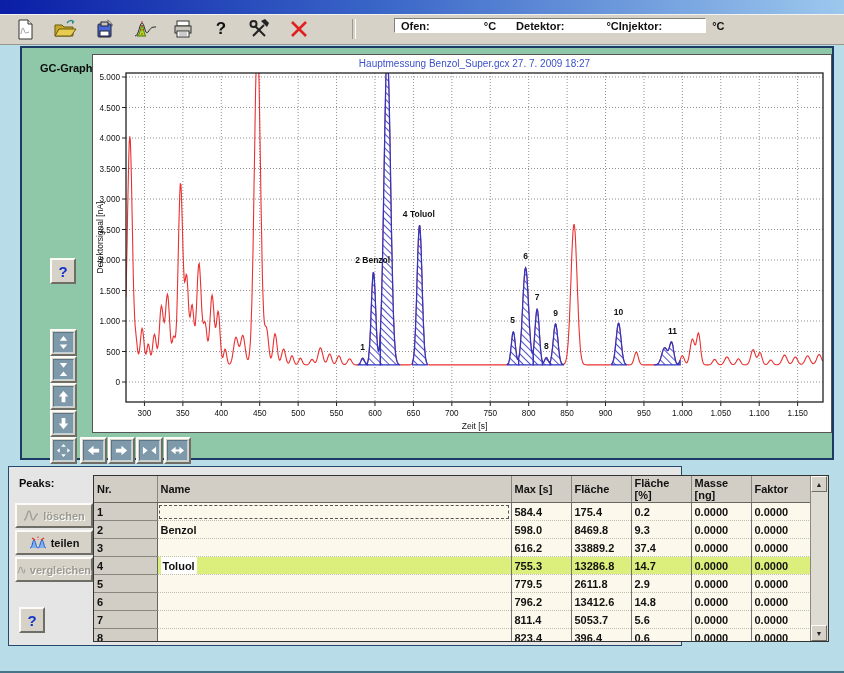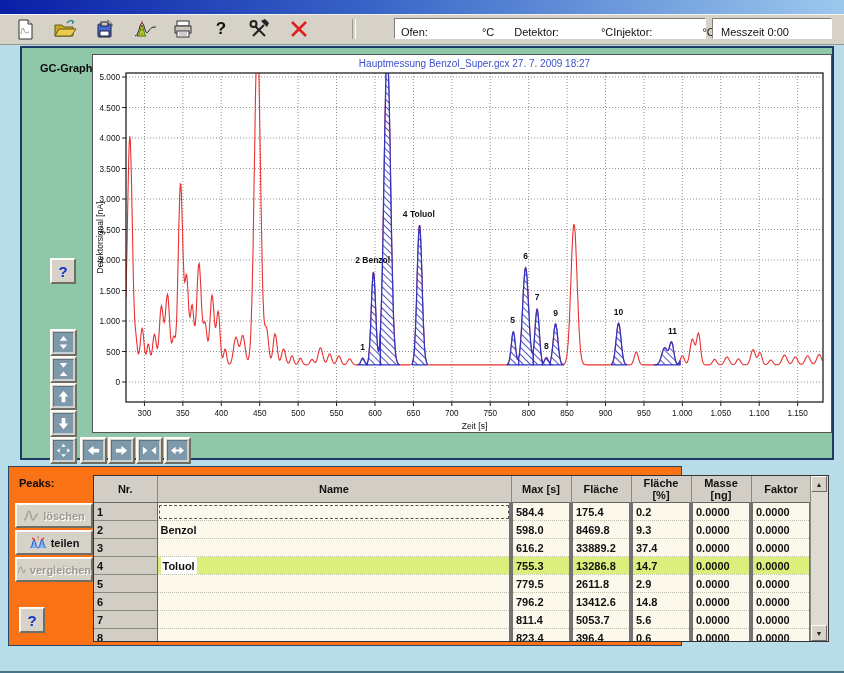--- a/index.html
+++ b/index.html
@@ -5,43 +5,43 @@
   html,body{margin:0;padding:0;}
   body{font-family:"Liberation Sans",sans-serif;background:#7ea9bc;}
   .win{position:relative;width:844px;height:673px;background:#b9dce9;overflow:hidden;
        border-bottom:2px solid #48748a;box-sizing:border-box;}
   .titlebar{position:absolute;left:0;top:0;width:844px;height:14px;
             background:linear-gradient(to right,#0a1ea6,#3a66c8 45%,#9cc8ee);}
   .toolbar{position:absolute;left:0;top:14px;width:844px;height:29px;background:#d6d2c8;
            border-top:1px solid #f4f2ee;border-bottom:1px solid #98988c;}
   .tbicon{position:absolute;top:2px;width:26px;height:24px;display:flex;align-items:center;justify-content:center;cursor:pointer;}
   .tbsep{position:absolute;top:4px;left:352px;width:2px;height:20px;border-left:1px solid #9a9a90;border-right:1px solid #fff;}
-  .field{position:absolute;top:3px;height:21px;background:#fff;border:1px solid;border-color:#808078 #fff #fff #808078;
-         display:flex;align-items:flex-end;font-size:11px;font-weight:normal;color:#111;box-sizing:border-box;}
+  .field{position:absolute;top:3px;height:15px;background:#fff;border:1px solid;border-color:#808078 #fff #fff #808078;
+         display:flex;align-items:center;font-size:11px;font-weight:bold;color:#111;box-sizing:border-box;}
   .qmark{color:#1133cc;font-weight:bold;font-size:15px;}
   .panel{position:absolute;border:2px solid #1c3a63;box-sizing:border-box;}
   .green{left:20px;top:46px;width:814px;height:414px;background:#8fc8a9;}
   .gclabel{position:absolute;left:18px;top:14px;font-size:11px;font-weight:bold;color:#0a0a0a;}
   .chartbox{position:absolute;left:70px;top:6px;width:738px;height:377px;background:#fff;border:1px solid #555;}
   .btn3d{background:#d6d2c8;border:2px solid;border-color:#fcfbf8 #6e6e66 #6e6e66 #fcfbf8;
          box-sizing:border-box;display:flex;align-items:center;justify-content:center;cursor:pointer;}
   .navbtn{position:absolute;width:27px;height:27px;padding:0;}
   .navin{width:19px;height:19px;background:#7e99a9;border:1px solid;border-color:#5a7484 #c2d2da #c2d2da #5a7484;
          display:flex;align-items:center;justify-content:center;}
   .helpbtn{position:absolute;width:26px;height:26px;}
-  .blue{left:8px;top:466px;width:674px;height:180px;background:#f97316;border:1px solid #24486e;}
+  .blue{left:8px;top:466px;width:674px;height:180px;background:#e5e5e5;border:1px solid #24486e;}
   .peakslabel{position:absolute;left:10px;top:10px;font-size:11px;font-weight:bold;color:#0a0a0a;}
   .sidebtn{position:absolute;left:6px;width:78px;height:25px;font-size:11px;font-weight:bold;color:#111;gap:4px;}
   .sidebtn.disabled{color:#9a9a90;text-shadow:1px 1px 0 #fff;}
   .tablewrap{position:absolute;left:84px;top:8px;width:736px;height:167px;background:#fdf8ec;border:1px solid #333;box-sizing:border-box;overflow:hidden;}
   table.peaks{border-collapse:collapse;table-layout:fixed;width:717px;font-size:11px;}
-  table.peaks th{background:#d2cec5;text-align:center;font-weight:bold;padding:1px 3px;height:16px;
+  table.peaks th{background:#d2cec5;text-align:left;font-weight:bold;padding:1px 3px;height:16px;
                  border-right:1px solid #88887e;border-bottom:1px solid #66665e;color:#111;margin-top:32px;}
   table.peaks td{height:17px;padding:0 3px;font-weight:bold;color:#111;
-                 border-right:4px solid #737373;border-bottom:1px dotted #c0c0b0;background:#fdf8ec;overflow:hidden;white-space:nowrap;}
+                 border-right:1px solid #737373;border-bottom:1px dotted #c0c0b0;background:#fdf8ec;overflow:hidden;white-space:nowrap;}
   table.peaks td.c-nr{background:#d2cec5;border-right:1px solid #66665e;border-bottom:1px solid #88887e;}
   table.peaks tr.hl td{background:#dcef7d;}
   table.peaks tr.hl td.c-nr{background:#d2cec5;}
   table.peaks td.focus{outline:1px dashed #555;outline-offset:-3px;}
   .editcell{background:#fff;padding:16px 2px;}
   .scroll{position:absolute;right:0;top:0;width:17px;height:165px;background:#dedbd2;border-left:1px solid #88887e;}
   .sbtn{position:absolute;left:0;width:16px;height:16px;font-size:7px;color:#222;line-height:15px;text-align:center;
         border-width:1px;}
   .statusbar{position:absolute;left:0;top:648px;width:844px;height:25px;background:#b9dce9;border-top:1px solid #7fa6b8;}
   .sunken{border:1px solid;border-color:#6e6e66 #fcfbf8 #fcfbf8 #6e6e66;box-sizing:border-box;}
@@ -120,23 +120,20 @@
     </div>
     <div class="tbsep"></div>
 
     <div class="field" style="left:394px;width:312px;">
       <span style="margin-left:6px">Ofen:</span>
       <span style="margin-left:54px">°C</span>
       <span style="margin-left:20px">Detektor:</span>
       <span style="margin-left:42px">°C</span>
       <span style="">Injektor:</span>
       <span style="margin-left:50px">°C</span>
-    </div>
-    <div class="field" style="left:712px;width:120px;">
-      <span style="margin-left:8px">Messzeit 0:00</span>
     </div>
   </div>
 
   <div class="panel green">
     <div class="gclabel">GC-Graph</div>
 
     <div class="chartbox">
       <svg id="chart-svg" width="738" height="377">
           <defs>
             <clipPath id="plotclip">

